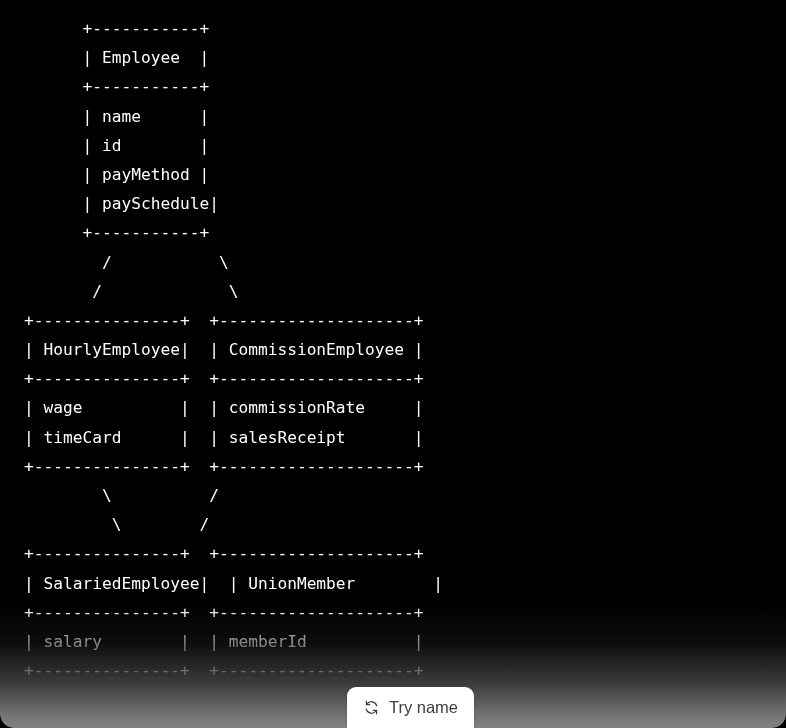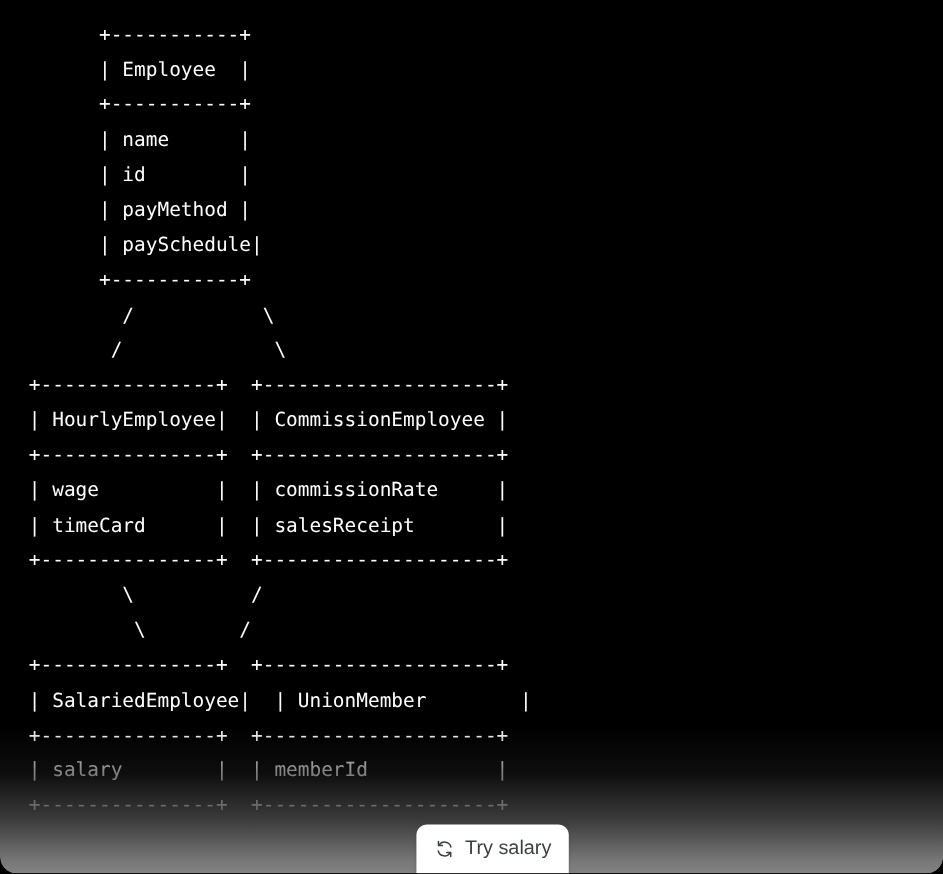--- a/index.html
+++ b/index.html
@@ -127,16 +127,16 @@
 
   <button id="try-again-button">
     <span id="try-again-icon">
       <svg viewBox="0 0 20 20" width="17" height="17" fill="none" stroke="#3c4043" stroke-width="1.45" stroke-linecap="round" stroke-linejoin="round">
         <path d="M16.2 8.0 A6.4 6.4 0 0 0 4.6 6.2"></path>
         <polyline points="4.0,2.6 4.0,6.5 7.9,6.5"></polyline>
         <path d="M3.8 12.0 A6.4 6.4 0 0 0 15.4 13.8"></path>
         <polyline points="16.0,17.4 16.0,13.5 12.1,13.5"></polyline>
       </svg>
     </span>
-    <span class="btn-label">Try salary</span>
+    <span class="btn-label">Try name</span>
   </button>
 
 </div>
 
 </body></html>

